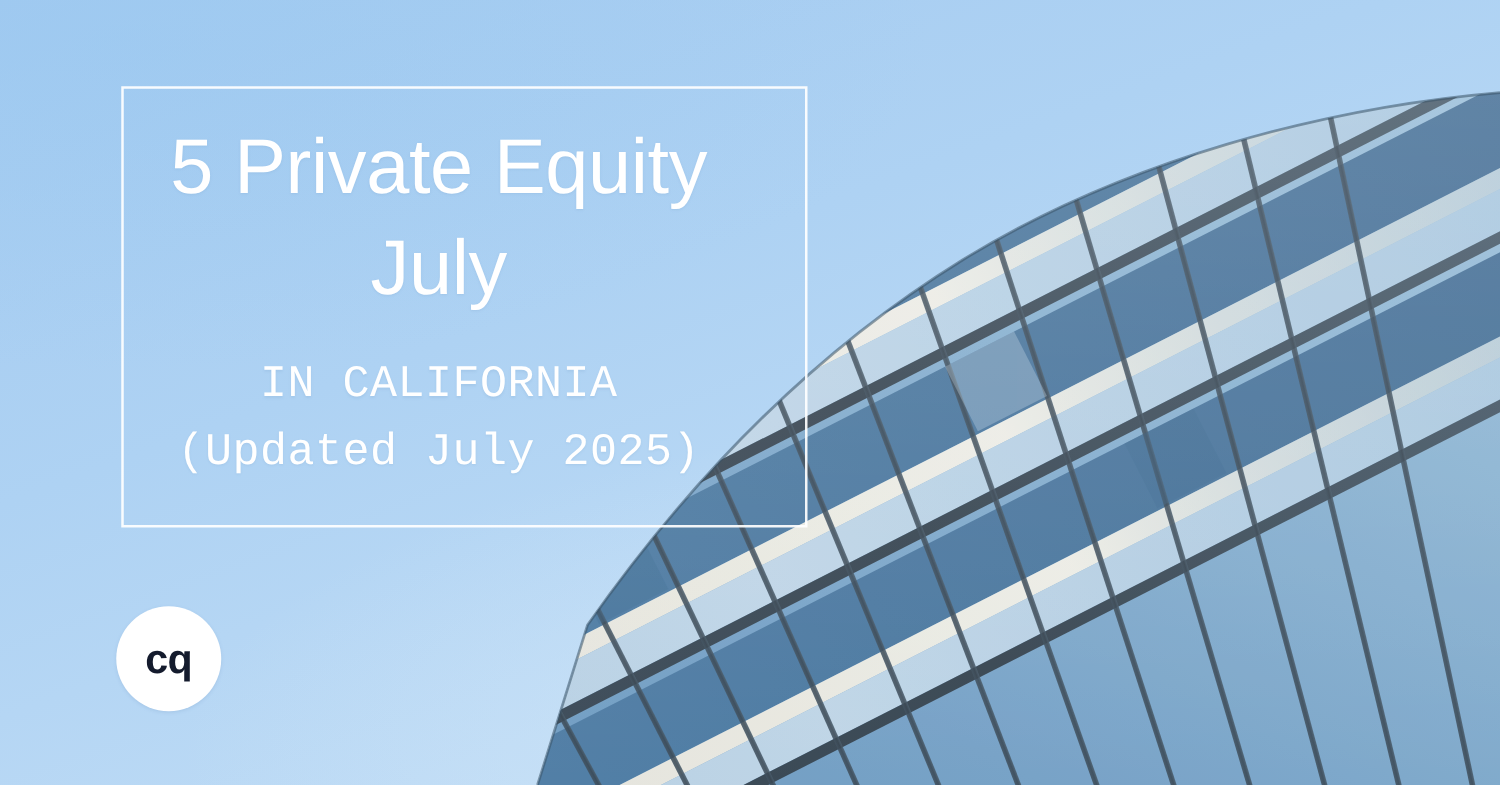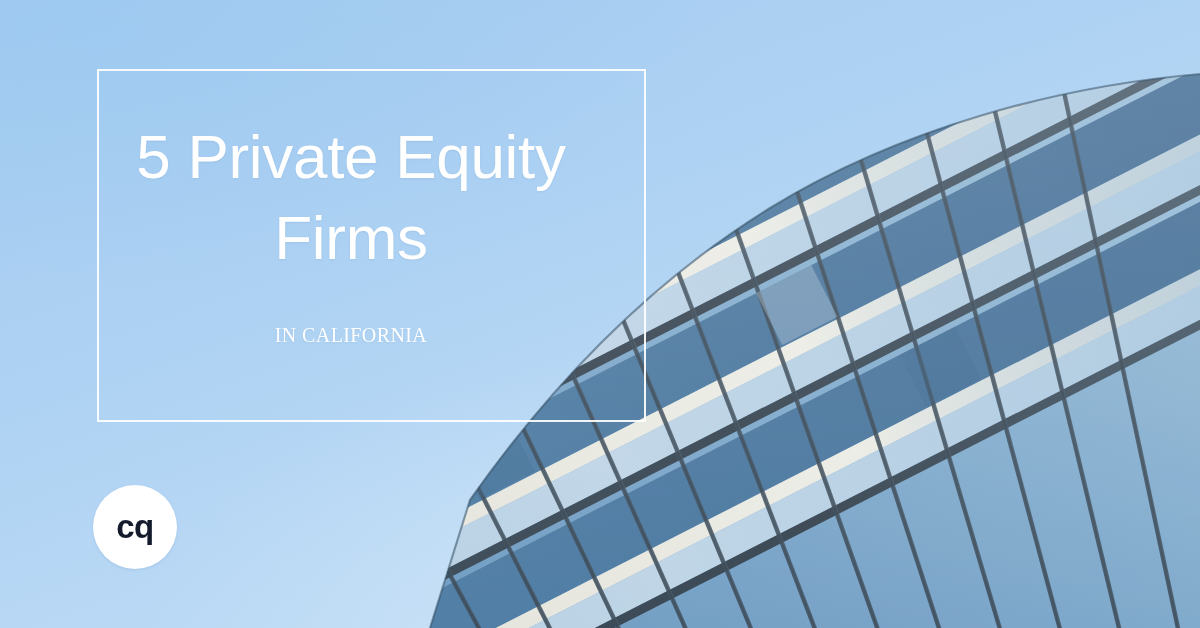--- a/index.html
+++ b/index.html
@@ -86,26 +86,26 @@
     white-space: nowrap;
     text-shadow: 0 1px 2px rgba(120,160,200,0.22);
   }
 
   .subtitle-group {
     margin-top: 26px;
     text-align: center;
   }
   .subtitle {
     color: #ffffff;
-    font-family: Liberation Serif, serif;
-    font-size: 20px;
+    font-family: Liberation Mono, monospace;
+    font-size: 36px;
     font-weight: 400;
     line-height: 1.50;
     letter-spacing: 0.4px;
-    margin: 16px;
+    margin: 0;
     white-space: nowrap;
     text-shadow: 0 1px 2px rgba(120,160,200,0.20);
   }
 
   
   .logo {
     position: absolute;
     left: 93px;
     top: 485px;
     width: 84px;
@@ -288,24 +288,25 @@
                C 660,276 560,372 470,500
                L 430,628" fill="none" stroke="#3a5468" stroke-width="2.2" opacity="0.55"></path>
     </svg>
   </div>
 
   <div class="frame"></div>
 
   <div class="text-block">
     <h1 class="headline">
       <span>5 Private Equity</span><br>
-      <span>Firms</span>
+      <span>July</span>
     </h1>
     <div class="subtitle-group">
       <p class="subtitle">IN CALIFORNIA</p>
+      <p class="subtitle">(Updated July 2025)</p>
     </div>
   </div>
 
   <div class="logo">
     <span class="logo-text">CQ</span>
   </div>
 
 </div>
 
 </body></html>

